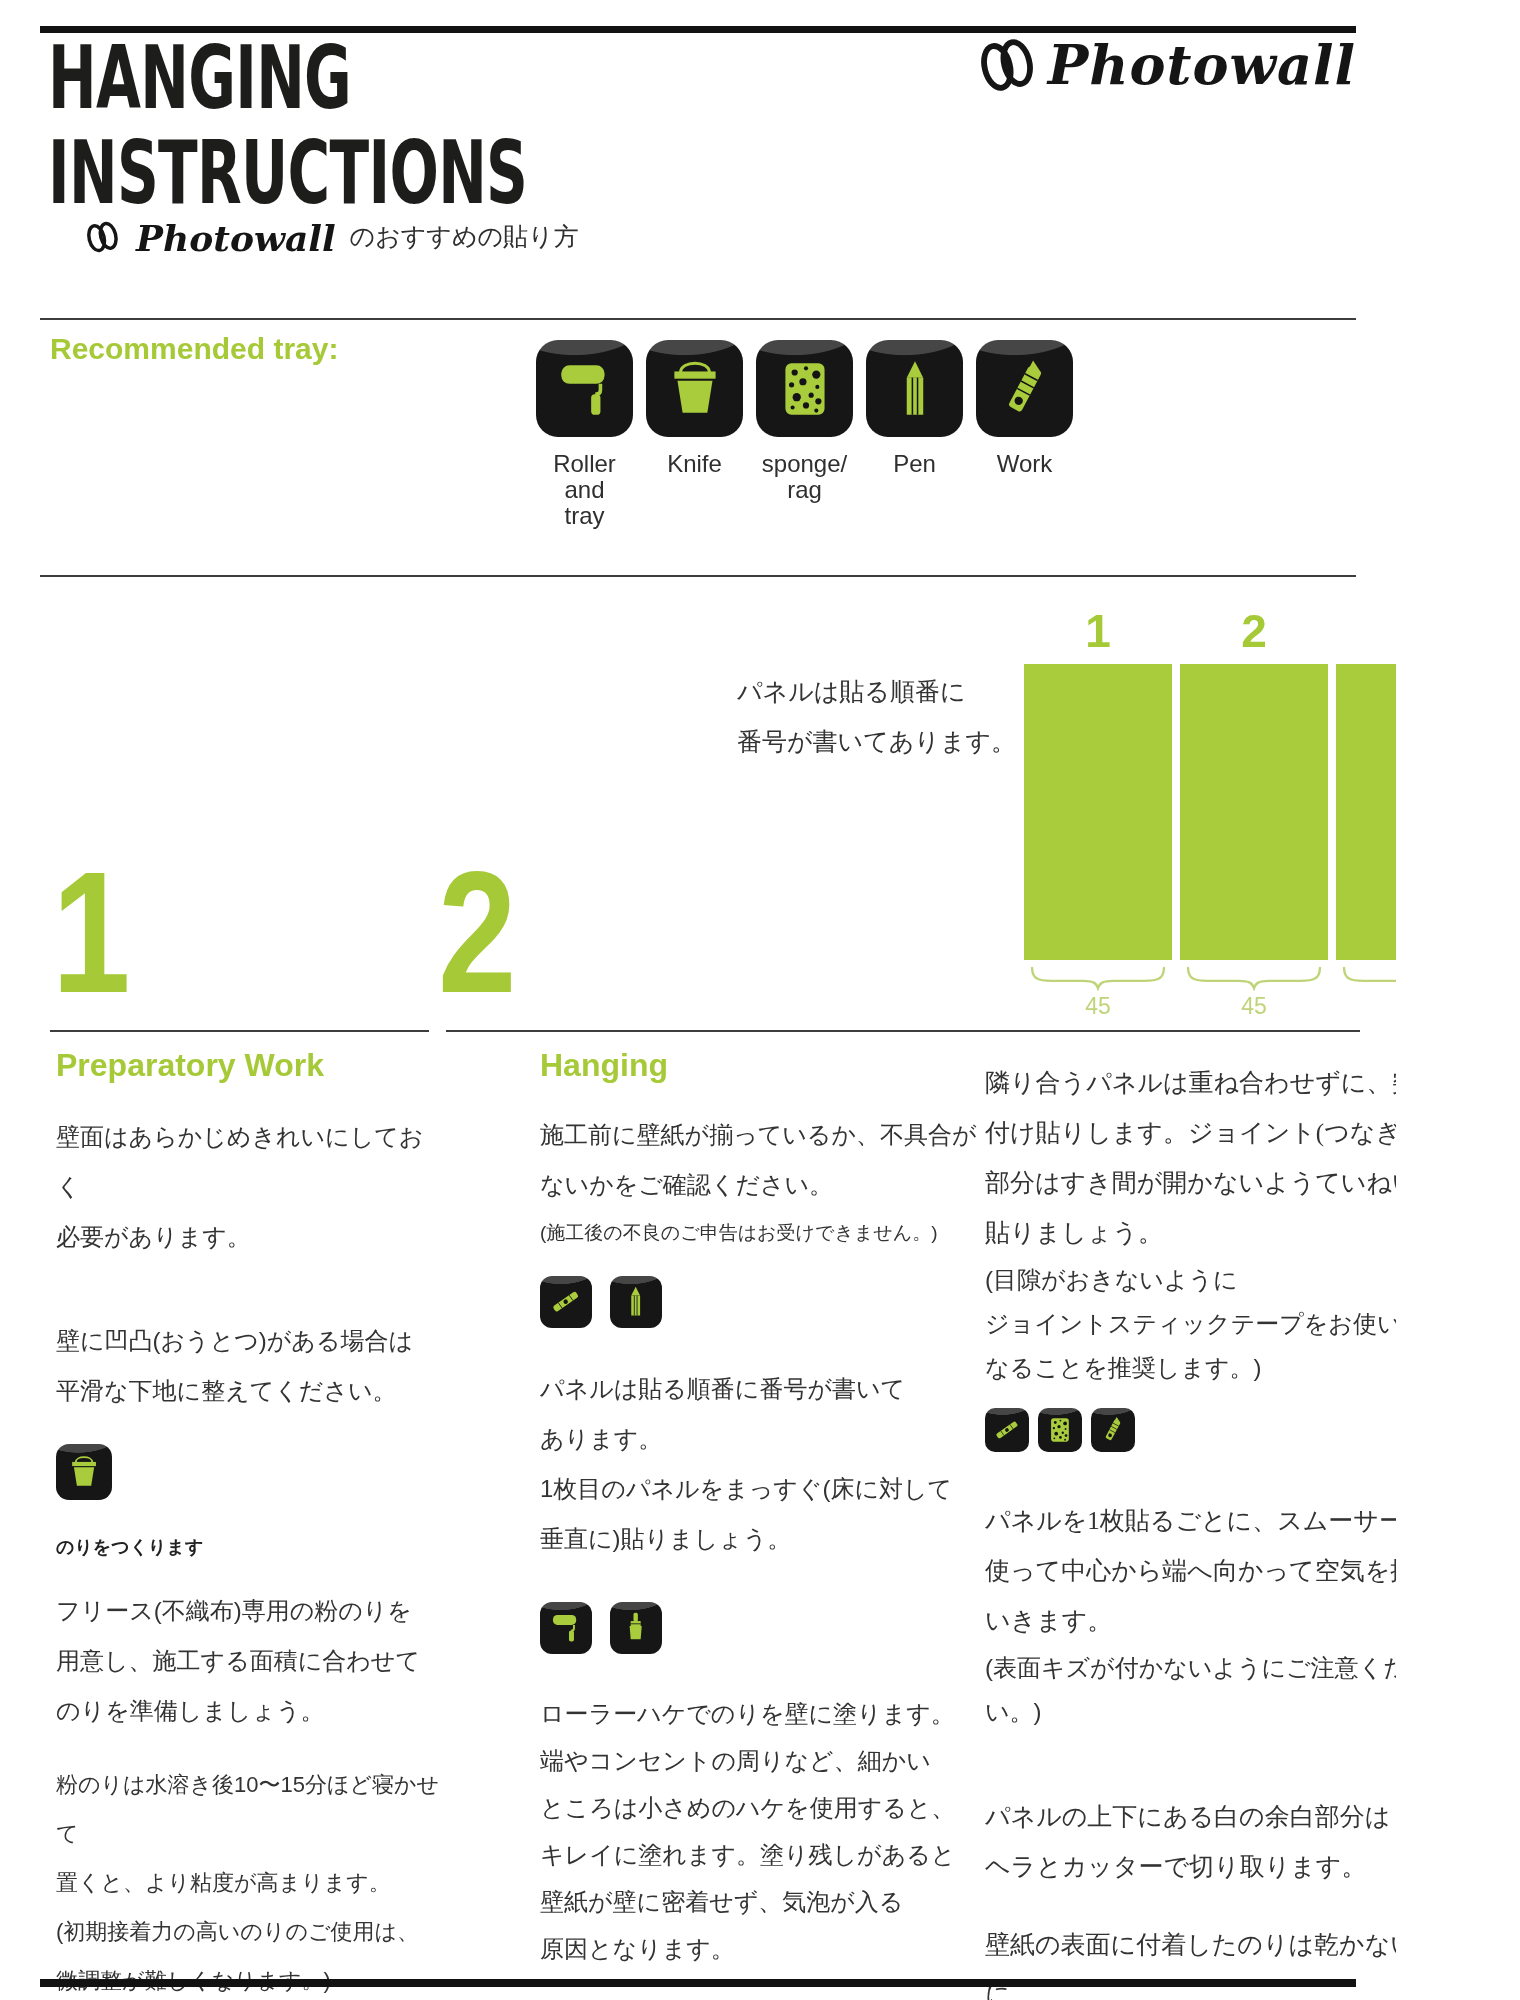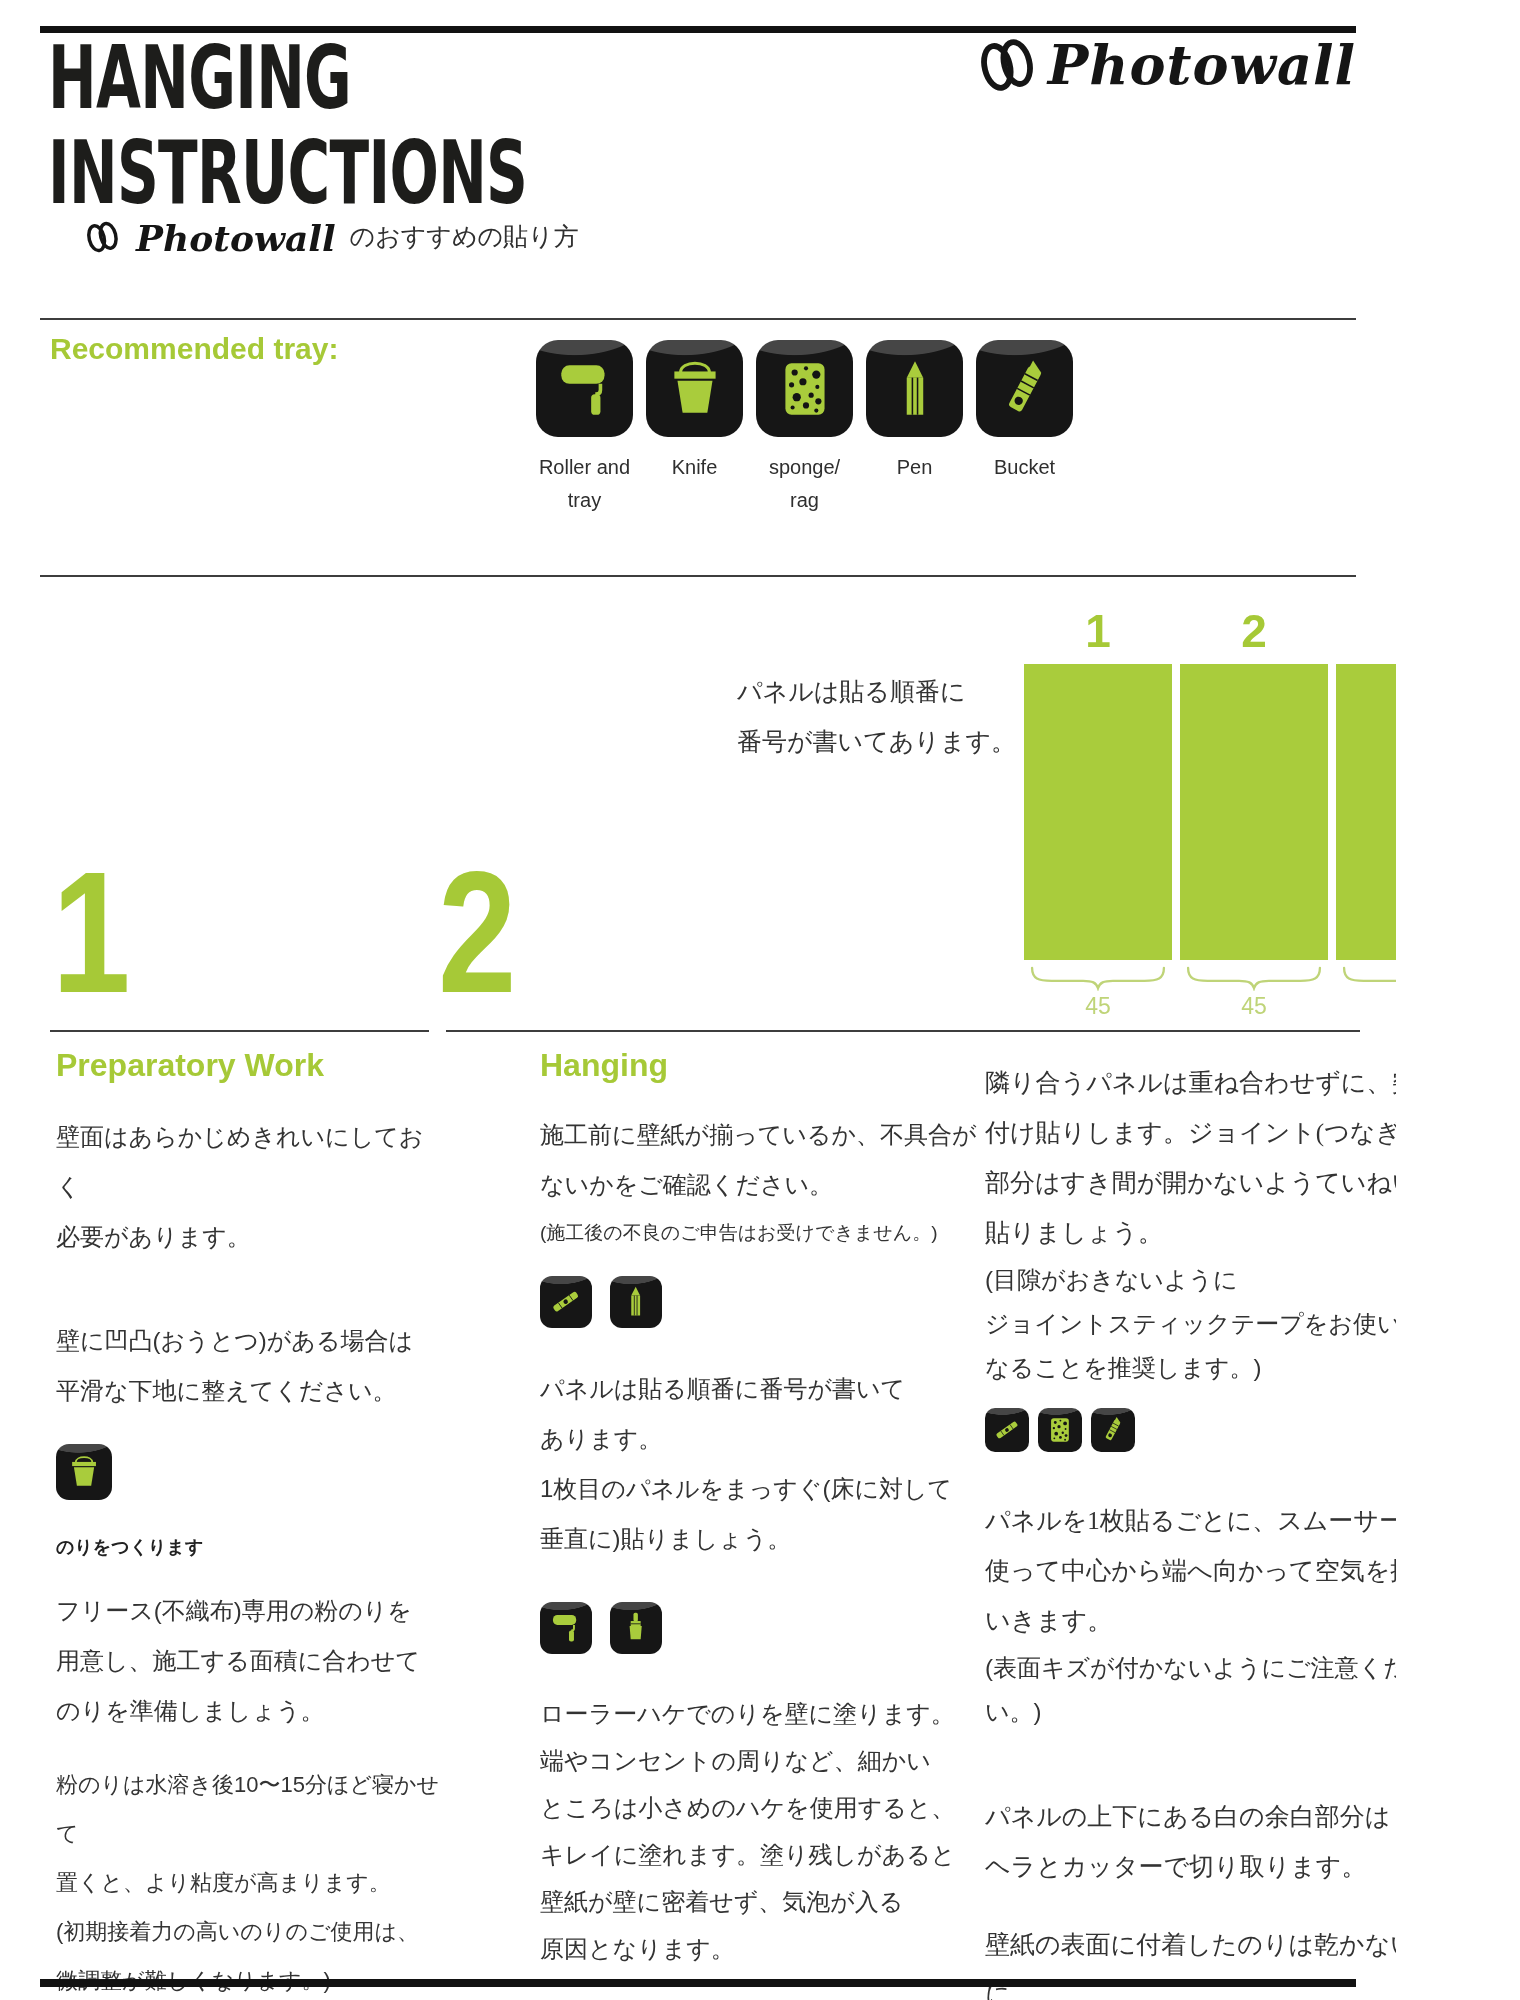--- a/index.html
+++ b/index.html
@@ -34,21 +34,21 @@
   .tools-row{left:536px;top:340px;display:flex;gap:13px;}
   .tool{width:97px;display:flex;flex-direction:column;align-items:center;}
   .tile{position:relative;background:#161616;
         background-image:radial-gradient(ellipse 150% 95% at 40% -40%,#464646 58%,rgba(0,0,0,0) 59%);
         display:flex;align-items:center;justify-content:center;}
   .tile-97{width:97px;height:97px;border-radius:22px;}
   .tile-56{width:56px;height:56px;border-radius:13px;}
   .tile-52{width:52px;height:52px;border-radius:12px;}
   .tile-44{width:44px;height:44px;border-radius:10px;}
   .tile svg{width:68%;height:68%;}
-  .tool-label{margin-top:14px;font-size:20px;line-height:33px;text-align:center;color:#2f2f2f;}
+  .tool-label{margin-top:14px;font-size:24px;line-height:26px;text-align:center;color:#2f2f2f;}
 
   
   .big-num{top:846px;font-weight:bold;font-size:172px;line-height:1;color:#a6c937;
            transform:scaleX(.82);transform-origin:0 0;}
   .num1{left:52px;} .num2{left:438px;}
 
   
   .intro{left:737px;top:666px;font-size:25px;line-height:50px;color:#333;}
   .intro .blk2{margin-top:28px;}
   .diagram{left:1024px;top:608px;display:flex;gap:8px;}
@@ -214,21 +214,21 @@
           </svg>
       </div>
       <div class="tool-label">Pen</div>
     </div>
     <div class="tool">
       <div class="tile tile-97">
         <svg>
             <use href="#g-knife"></use>
           </svg>
       </div>
-      <div class="tool-label">Bucket</div>
+      <div class="tool-label">Work</div>
     </div>
   </div>
 
   <div class="abs rule-b"></div>
 
   <div class="abs big-num num1">1</div>
   <div class="abs big-num num2">2</div>
 
   <div class="abs intro">
     <div class="blk1">パネルは貼る順番に<br>番号が書いてあります。</div>

